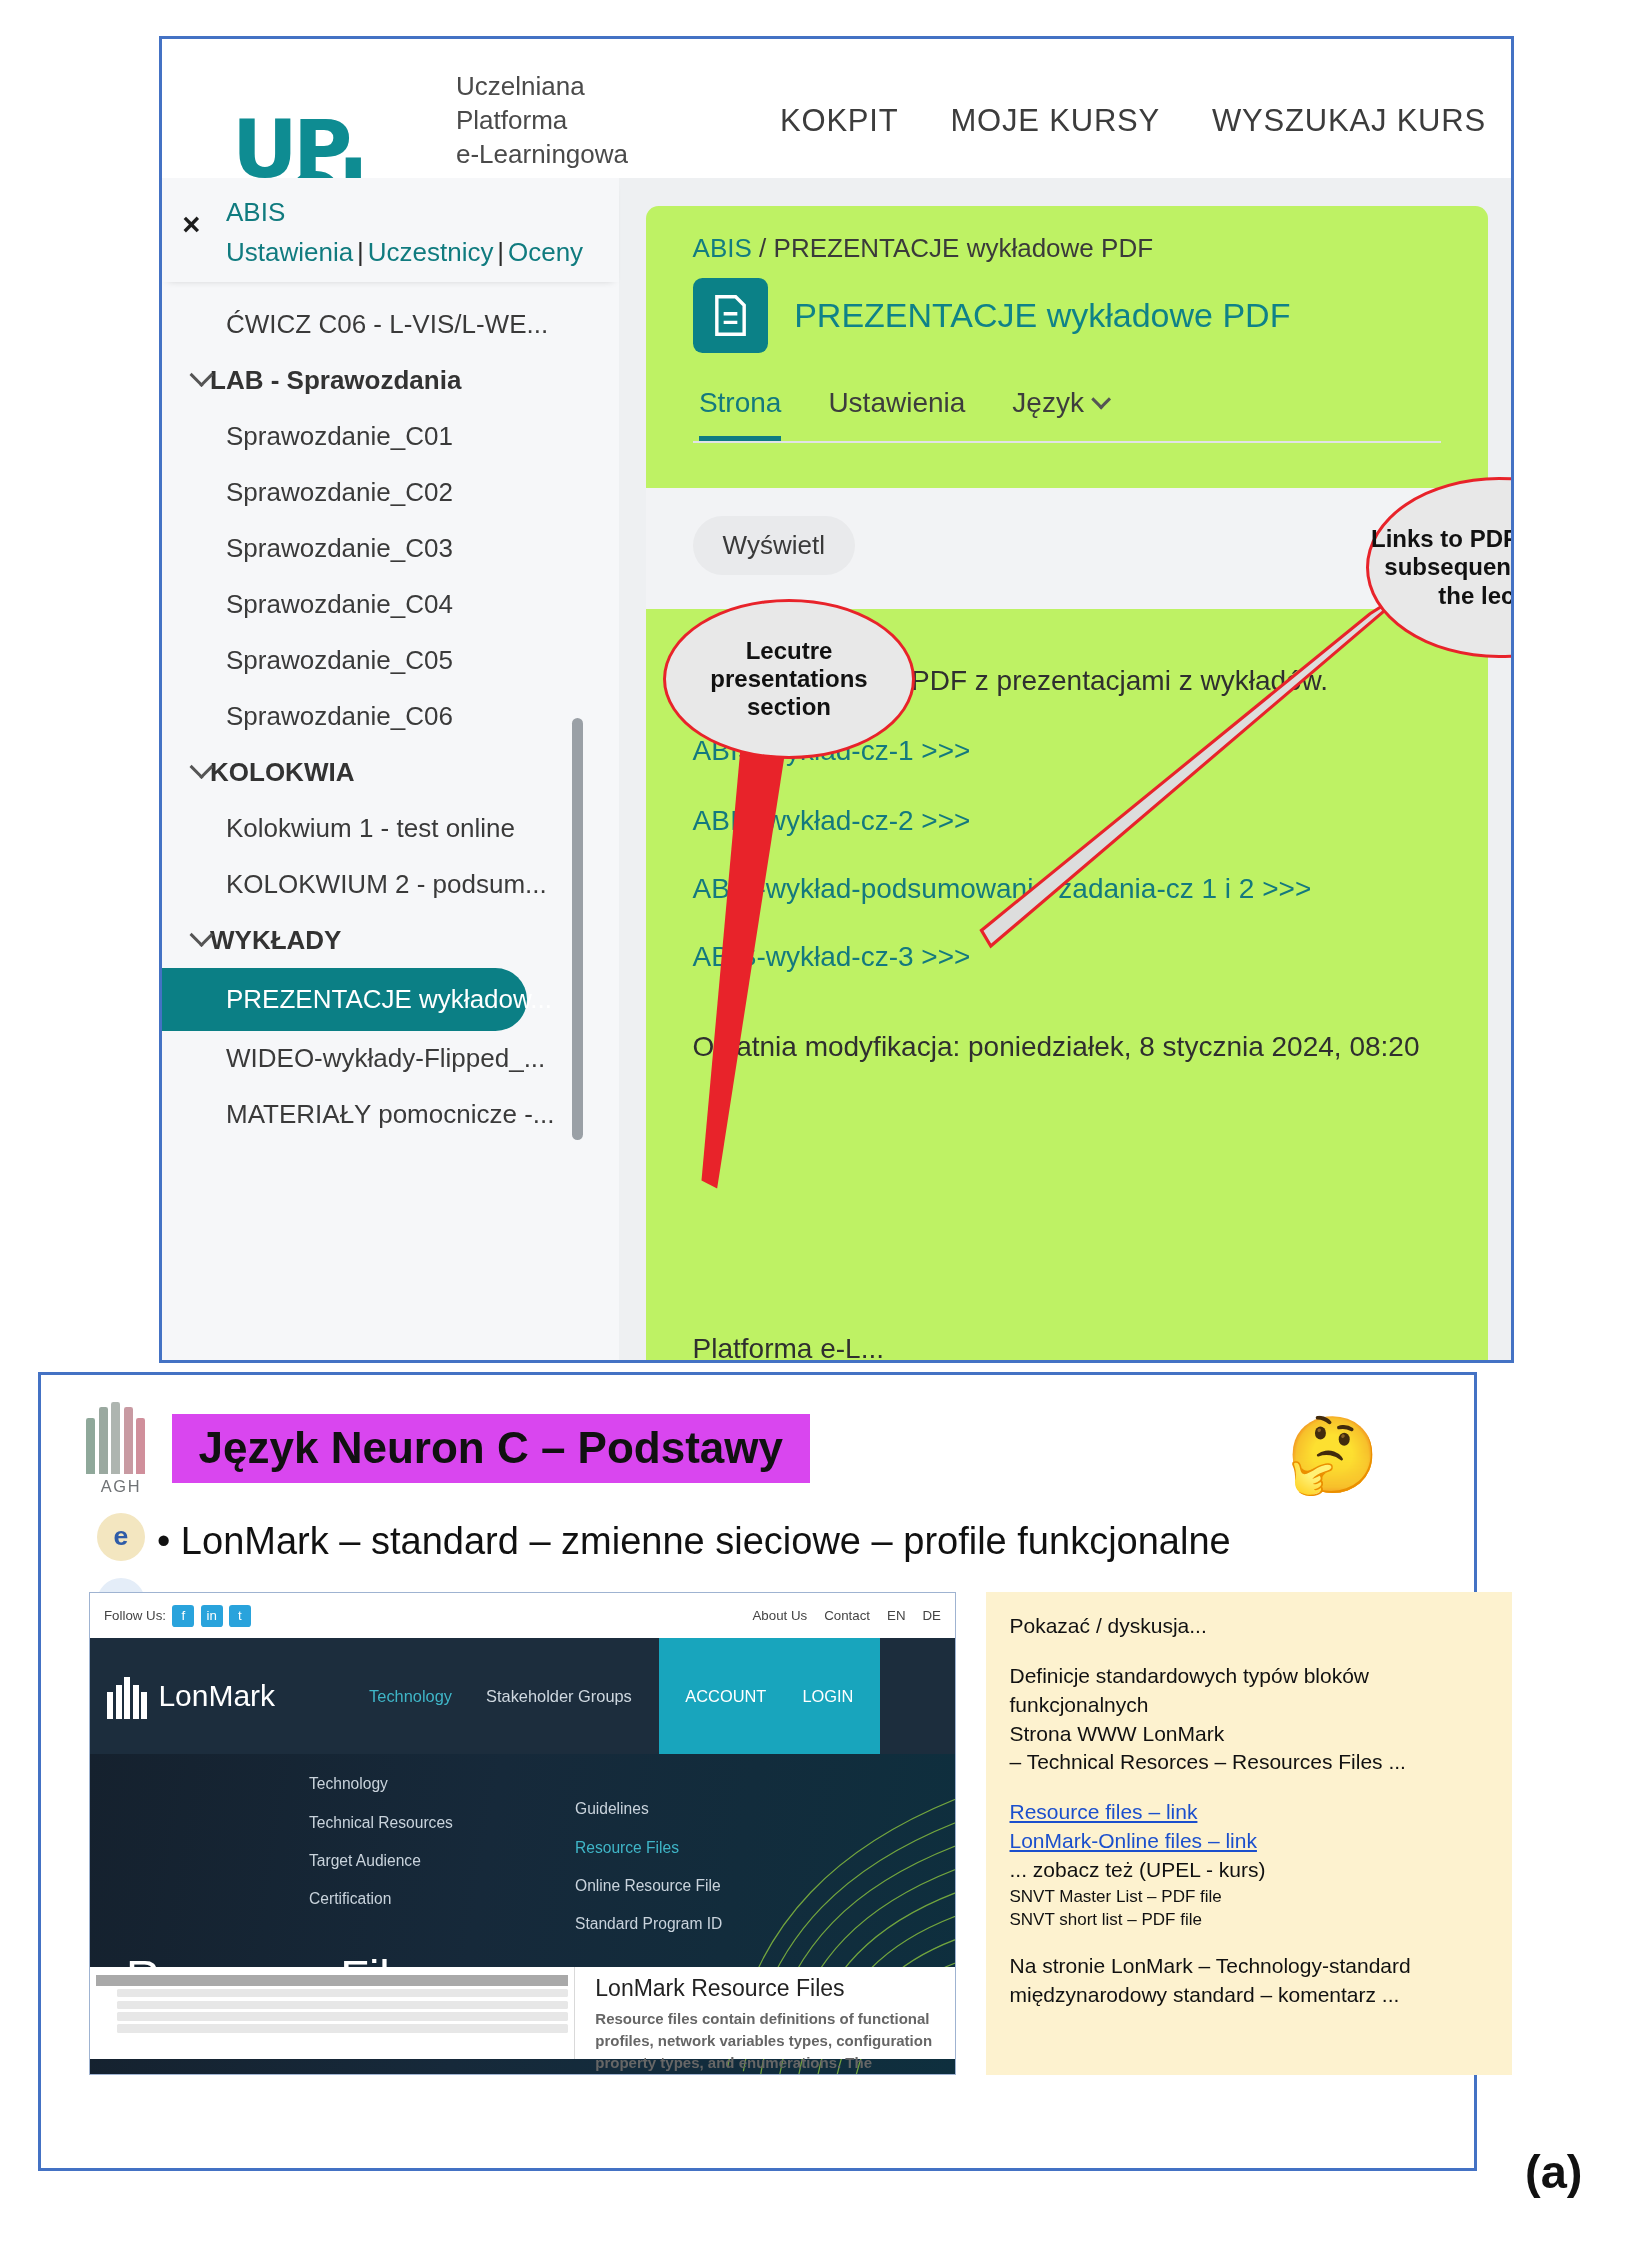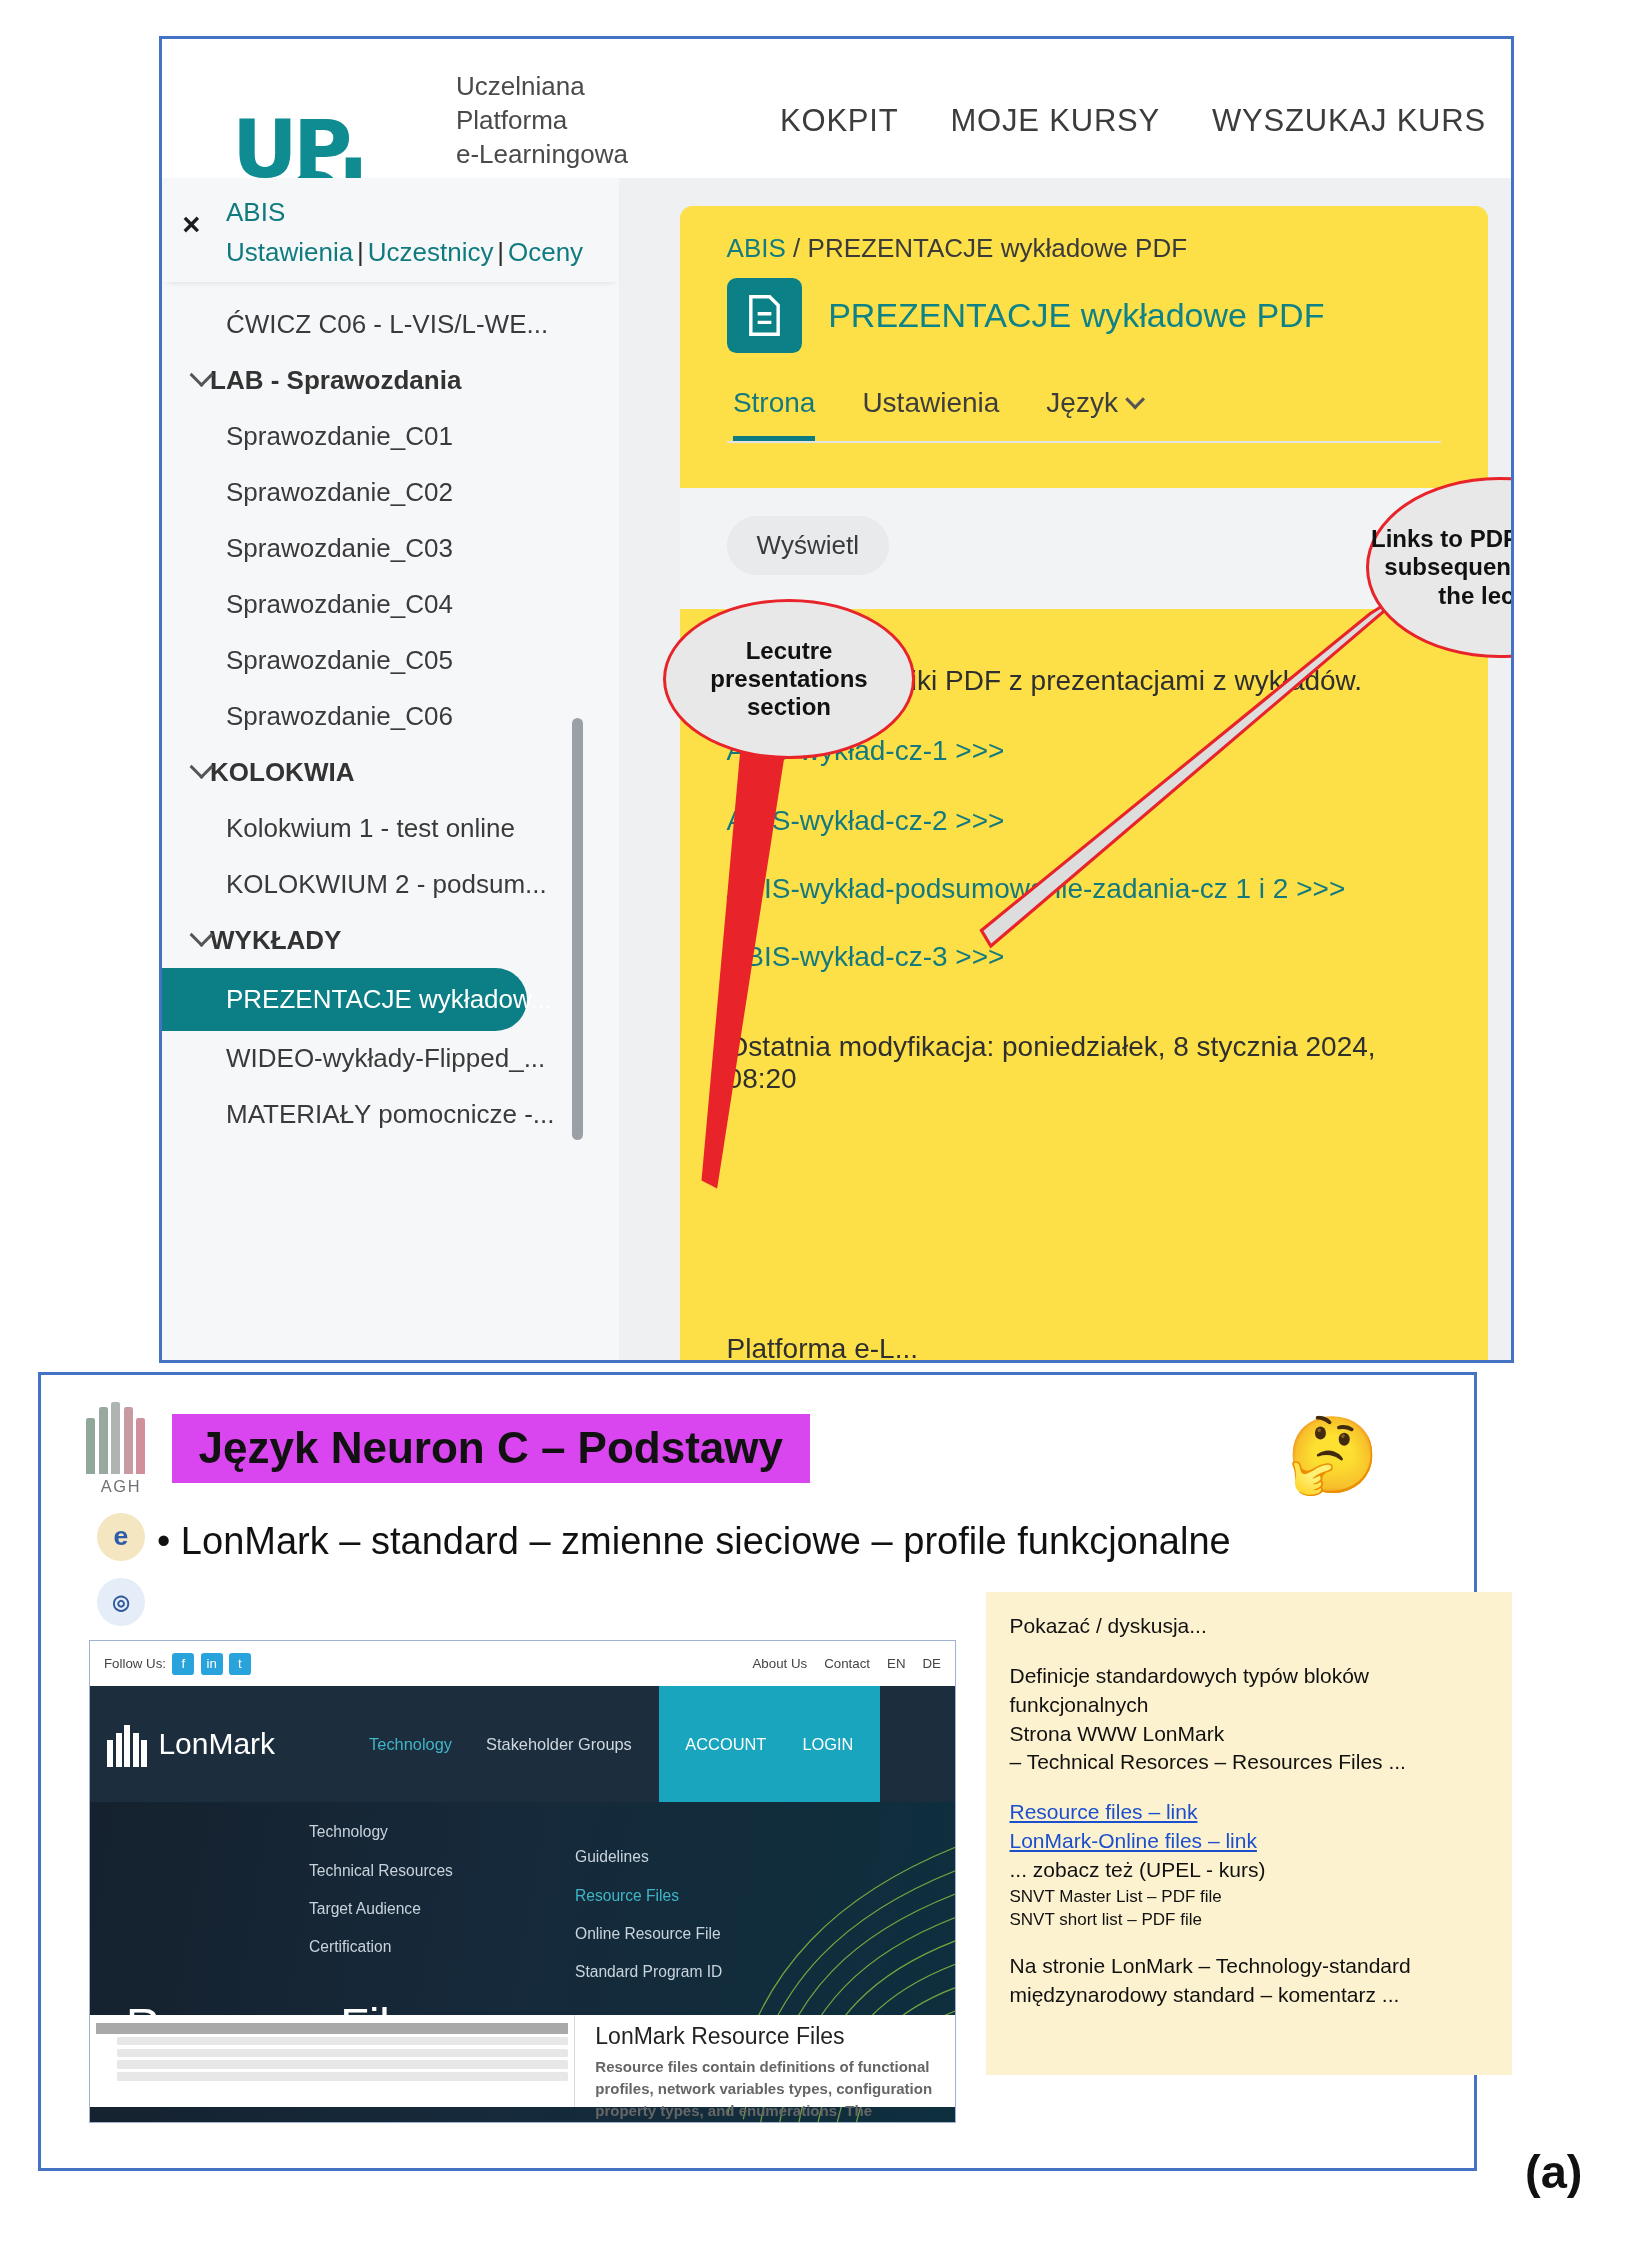--- a/index.html
+++ b/index.html
@@ -47,21 +47,21 @@
   .s-group { font-size:26px; font-weight:700; color:#333; padding:12.5px 0 12.5px 31px; white-space:nowrap; display:flex; align-items:center; }
   .chev { display:inline-block; width:17px; height:17px; border-right:3.1px solid #555; border-bottom:3.1px solid #555; transform: rotate(45deg) translate(-3.9px,-3.9px); }
   .s-active {
     background:#0b7f85; color:#fff; border-radius:0 38px 38px 0;
     margin-right:92px; padding:15.6px 0 15.6px 64px; white-space:nowrap; font-size:26px;
   }
   .side-scroll { position:absolute; right:36px; top:540px; width:11px; height:422px; background:#9aa0a6; border-radius:6.3px; }
 
   
   .main { flex:1; background:#eef0f2; padding:28px 23.5px 0 26.6px; }
-  .card { background:#fde047; border-radius:12.5px 12.5px 0 0; height:100%; padding:26.6px 47px 0 47px; position:relative;margin-left:34px; }
+  .card { background:#bef264; border-radius:12.5px 12.5px 0 0; height:100%; padding:26.6px 47px 0 47px; position:relative; }
   .crumb { font-size:26px; color:#137c80; margin-bottom:14px; }
   .crumb b { color:#3a3a3a; font-weight:400; }
   .title-row { display:flex; align-items:center; gap:26.6px; margin:4.7px 0 34px 0; }
   .doc-icon { width:75px; height:75px; background:#0b8187; border-radius:9.4px; display:flex; align-items:center; justify-content:center; }
   .doc-icon svg { width:41px; height:45px; }
   .page-title { font-size:34px; color:#0f8288; }
   .tabs { display:flex; gap:47px; border-bottom:2.3px solid #e1e3e6; padding-left:6.3px; }
   .tab { font-size:28px; color:#3d3d3d; padding-bottom:17px; }
   .tab.sel { color:#14797e; border-bottom:5.5px solid #0d7c82; }
   .tab .dd { display:inline-block; width:14px; height:14px; border-right:3.1px solid #555; border-bottom:3.1px solid #555; transform:rotate(45deg) translate(-3.1px,-4.7px); margin-left:9.4px; }
@@ -93,21 +93,21 @@
   .agh-bars i { position:absolute; bottom:0; width:9.4px; border-radius:2.3px 2.3px 0 0; }
   .agh-text { font-size:16.4px; color:#6f7275; letter-spacing:1.6px; margin-top:3.1px; text-align:center; width:70px; }
   .rail-badge { width:48px; height:48px; border-radius:50%; margin:17px 0 0 11px; display:flex; align-items:center; justify-content:center; font-size:26.6px; font-weight:700; }
   .slide-title {
     position:absolute; left:131px; top:39px; background:#d946ef; padding:9.4px 26.6px;
     font-size:44px; font-weight:700; color:#111; font-family:"Liberation Sans", sans-serif;
   }
   .slide-bullet { position:absolute; left:116px; top:145px; font-size:38px; color:#111; font-weight:400; }
   .thinking { position:absolute; right:94px; top:36px; font-size:75px; }
 
-  .shot { position:absolute; left:48px; top:217px; width:867px; height:483px; border:1.6px solid #9fb3d1; overflow:hidden; background:#fde047;margin-top:48px; }
+  .shot { position:absolute; left:48px; top:217px; width:867px; height:483px; border:1.6px solid #9fb3d1; overflow:hidden; background:#fde047; }
   .shot-top { height:45px; background:#fff; display:flex; align-items:center; padding:0 14px; font-size:13.3px; color:#444; }
   .shot-top .soc { width:22px; height:22px; background:#29a3dc; color:#fff; border-radius:3.1px; margin-left:6.3px; font-size:13.3px; display:flex; align-items:center; justify-content:center; }
   .shot-top .right { margin-left:auto; display:flex; gap:17px; align-items:center; font-size:13.3px;text-align:center; }
   .shot-nav { height:116px; background:#1c2d3d; display:flex; align-items:center; padding:0 17px; color:#cfd8e0; position:relative; }
   .lm-logo { display:flex; align-items:center; gap:9.4px; }
   .lm-bars { width:42px; height:45px; position:relative; }
   .lm-bars i { position:absolute; bottom:0; width:6.3px; background:#fff; }
   .lm-name { font-size:30px; color:#fff; }
   .lm-menu { display:flex; gap:34px; margin-left:94px; font-size:16.4px; }
   .lm-menu .hl { color:#3fb6c8; }

